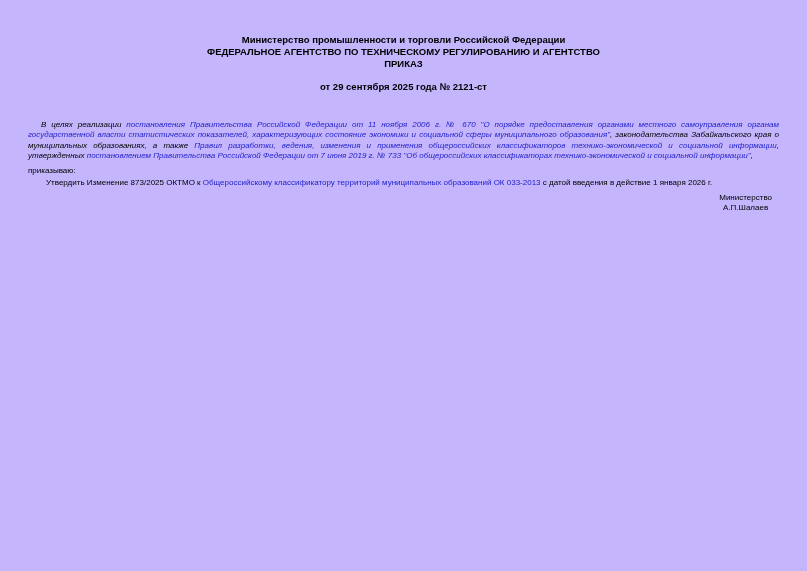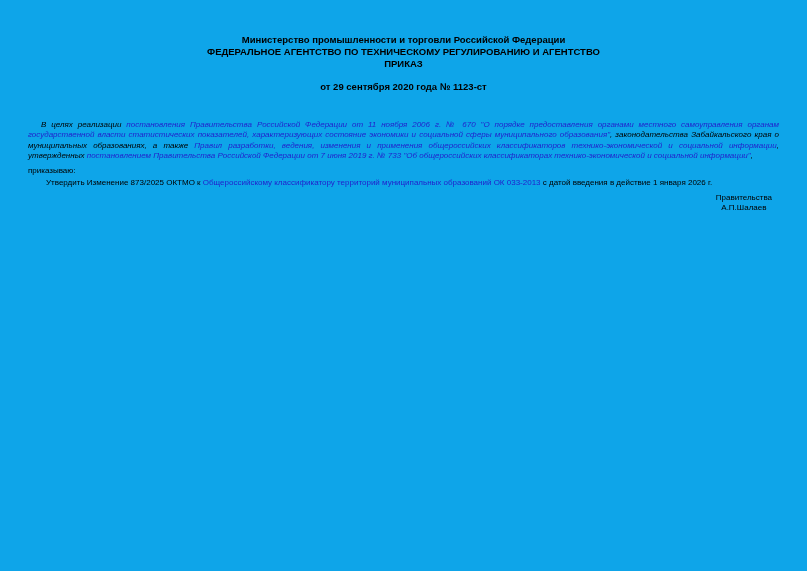--- a/index.html
+++ b/index.html
@@ -4,21 +4,21 @@
 <style>
   html, body {
     margin: 0;
     padding: 0;
     background: #ffffff;
   }
   .page {
     position: relative;
     width: 807px;
     height: 571px;
-    background: #0ea5e9;
+    background: #c4b5fd;
     overflow: hidden;
     font-family: "Liberation Sans", sans-serif;
     color: #000000;
     box-sizing: border-box;
     padding-top: 34px;
   }
   .center-bold {
     text-align: center;
     font-weight: bold;
     font-size: 9.5px;
@@ -78,29 +78,29 @@
 </head>
 <body>
 
 <div class="page">
 
   <div class="center-bold">Министерство промышленности и торговли Российской Федерации</div>
   <div class="center-bold">ФЕДЕРАЛЬНОЕ АГЕНТСТВО ПО ТЕХНИЧЕСКОМУ РЕГУЛИРОВАНИЮ И АГЕНТСТВО</div>
 
   <div class="center-bold doc-type">ПРИКАЗ</div>
 
-  <div class="center-bold doc-date">от 29 сентября 2020 года № 1123-ст</div>
+  <div class="center-bold doc-date">от 29 сентября 2025 года № 2121-ст</div>
 
 
   <div class="doc-body">
     <p class="para-main"><span class="plain-run">В целях реализации </span><span class="doclink">постановления Правительства Российской Федерации от 11 ноября 2006 г. № 670 "О порядке предоставления органами местного самоуправления органам государственной власти статистических показателей, характеризующих состояние экономики и социальной сферы муниципального образования"</span><span class="plain-run">, законодательства Забайкальского края о муниципальных образованиях, а также </span><span class="doclink">Правил разработки, ведения, изменения и применения общероссийских классификаторов технико-экономической и социальной информации</span><span class="plain-run">, утвержденных </span><span class="doclink">постановлением Правительства Российской Федерации от 7 июня 2019 г. № 733 "Об общероссийских классификаторах технико-экономической и социальной информации"</span><span class="plain-run">,</span></p>
     <p class="para-prikaz">приказываю:</p>
     <p class="para-order"><span class="plain-run">Утвердить Изменение 873/2025 ОКТМО к </span><span class="doclink">Общероссийскому классификатору территорий муниципальных образований ОК 033-2013</span><span class="plain-run"> с датой введения в действие 1 января 2026 г.</span></p>
 
     <div class="signature">
       <div class="sig-inner">
-        <div>Правительства</div>
+        <div>Министерство</div>
         <div>А.П.Шалаев</div>
       </div>
     </div>
   </div>
 
 </div>
 
 </body></html>

